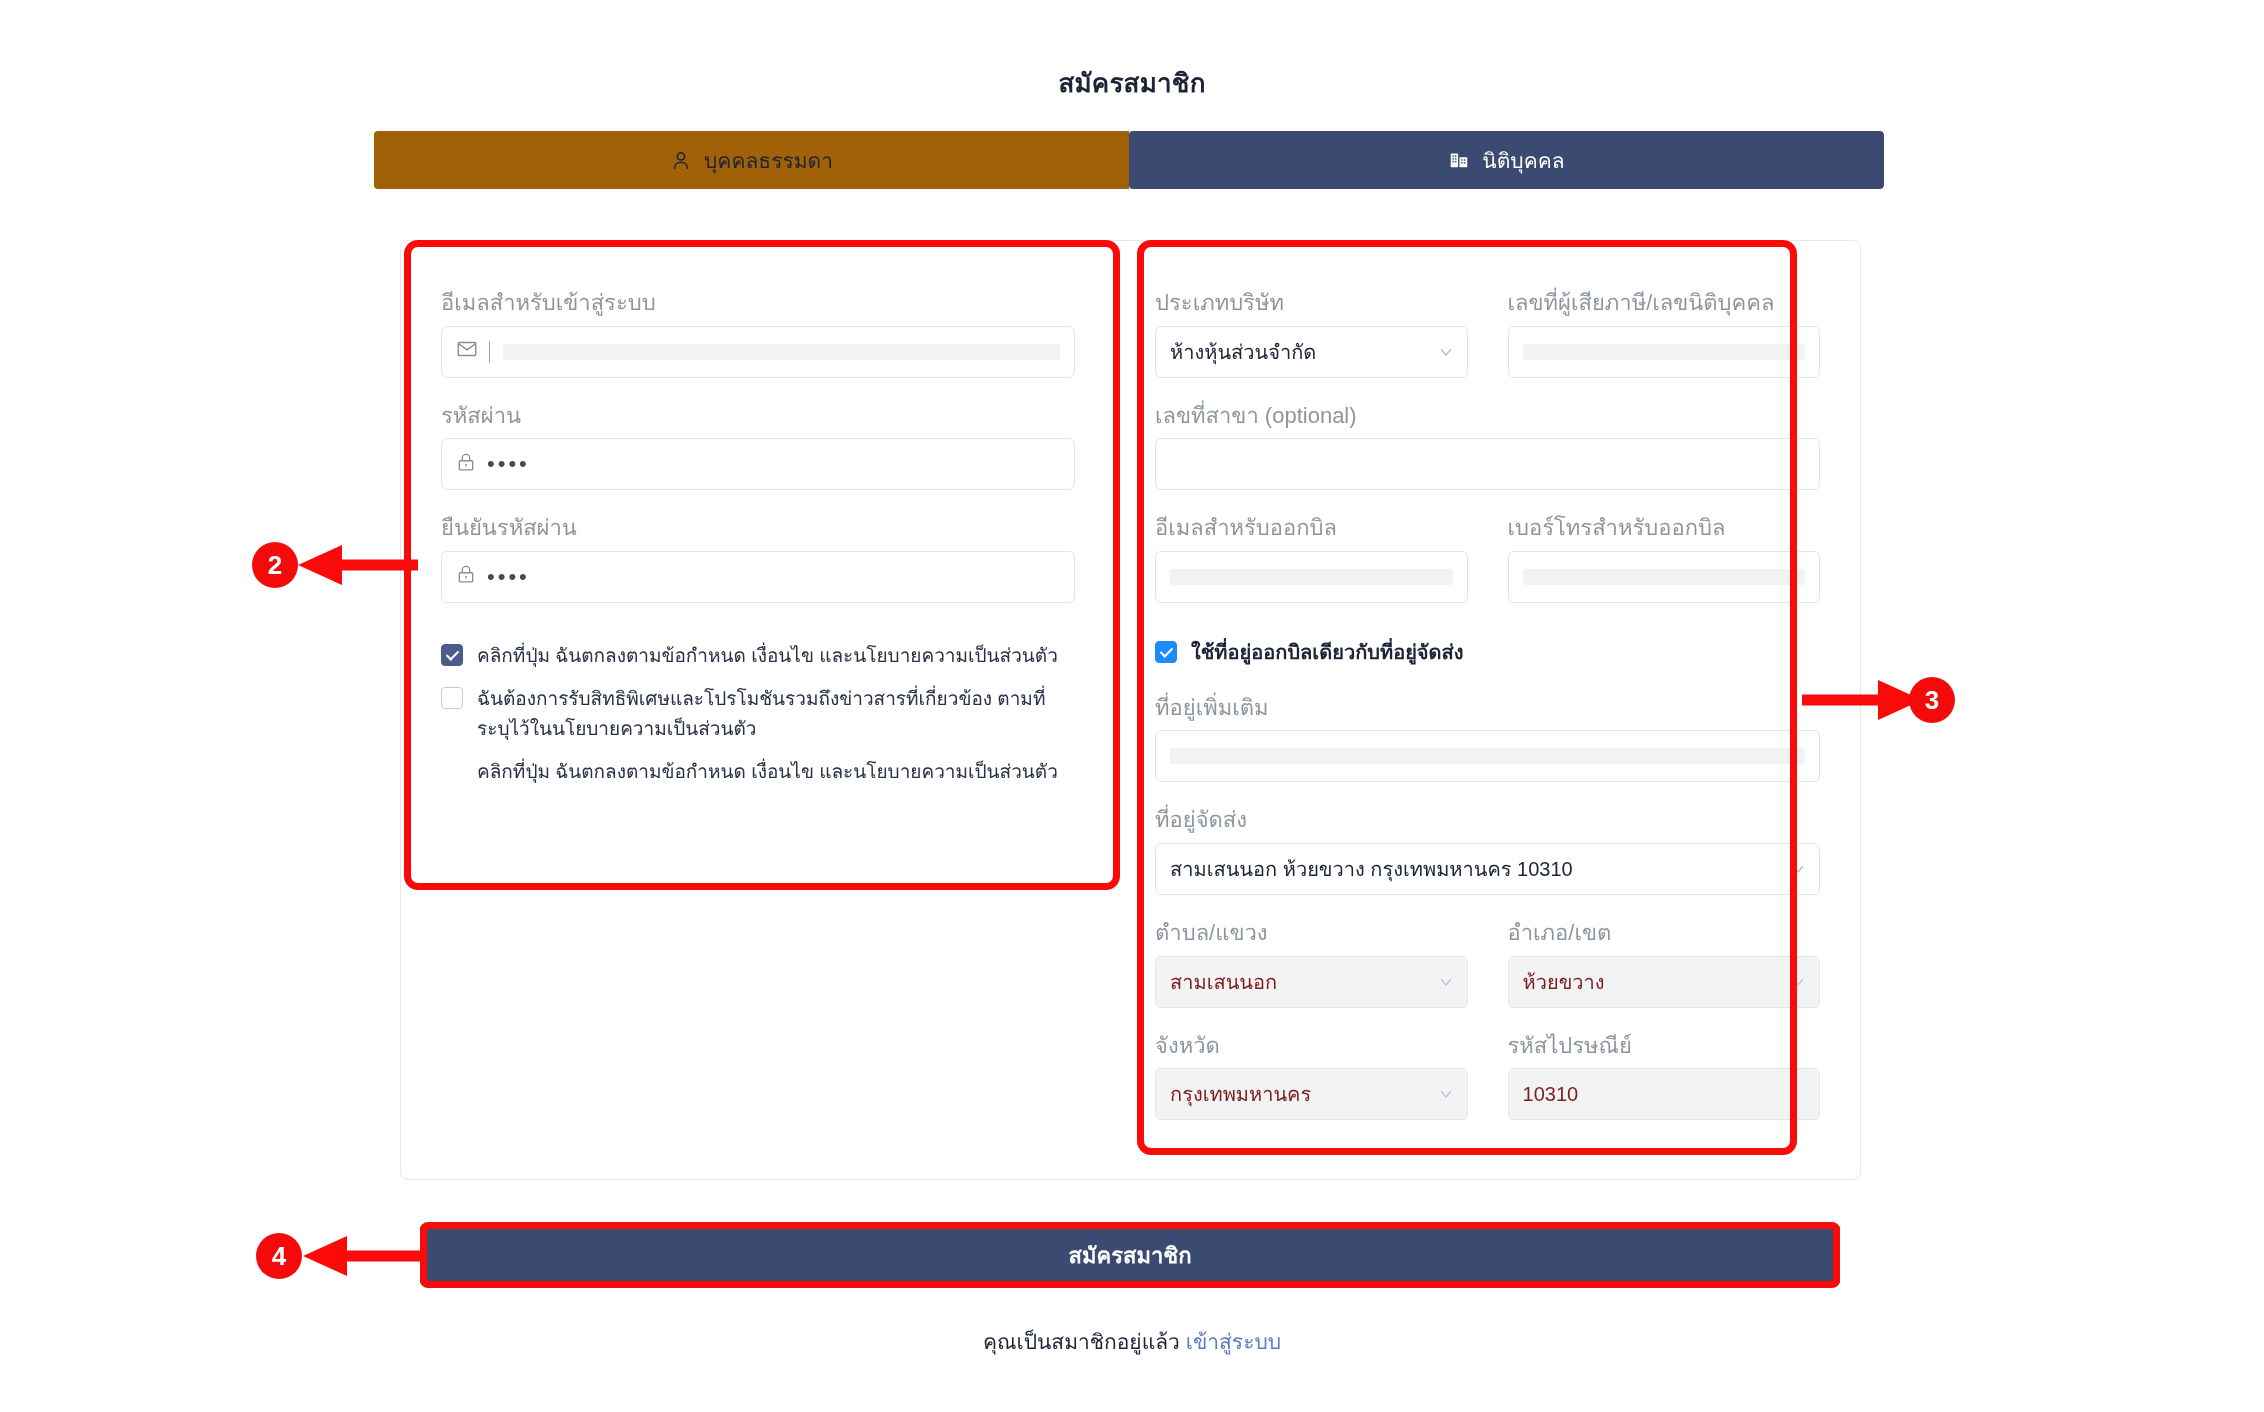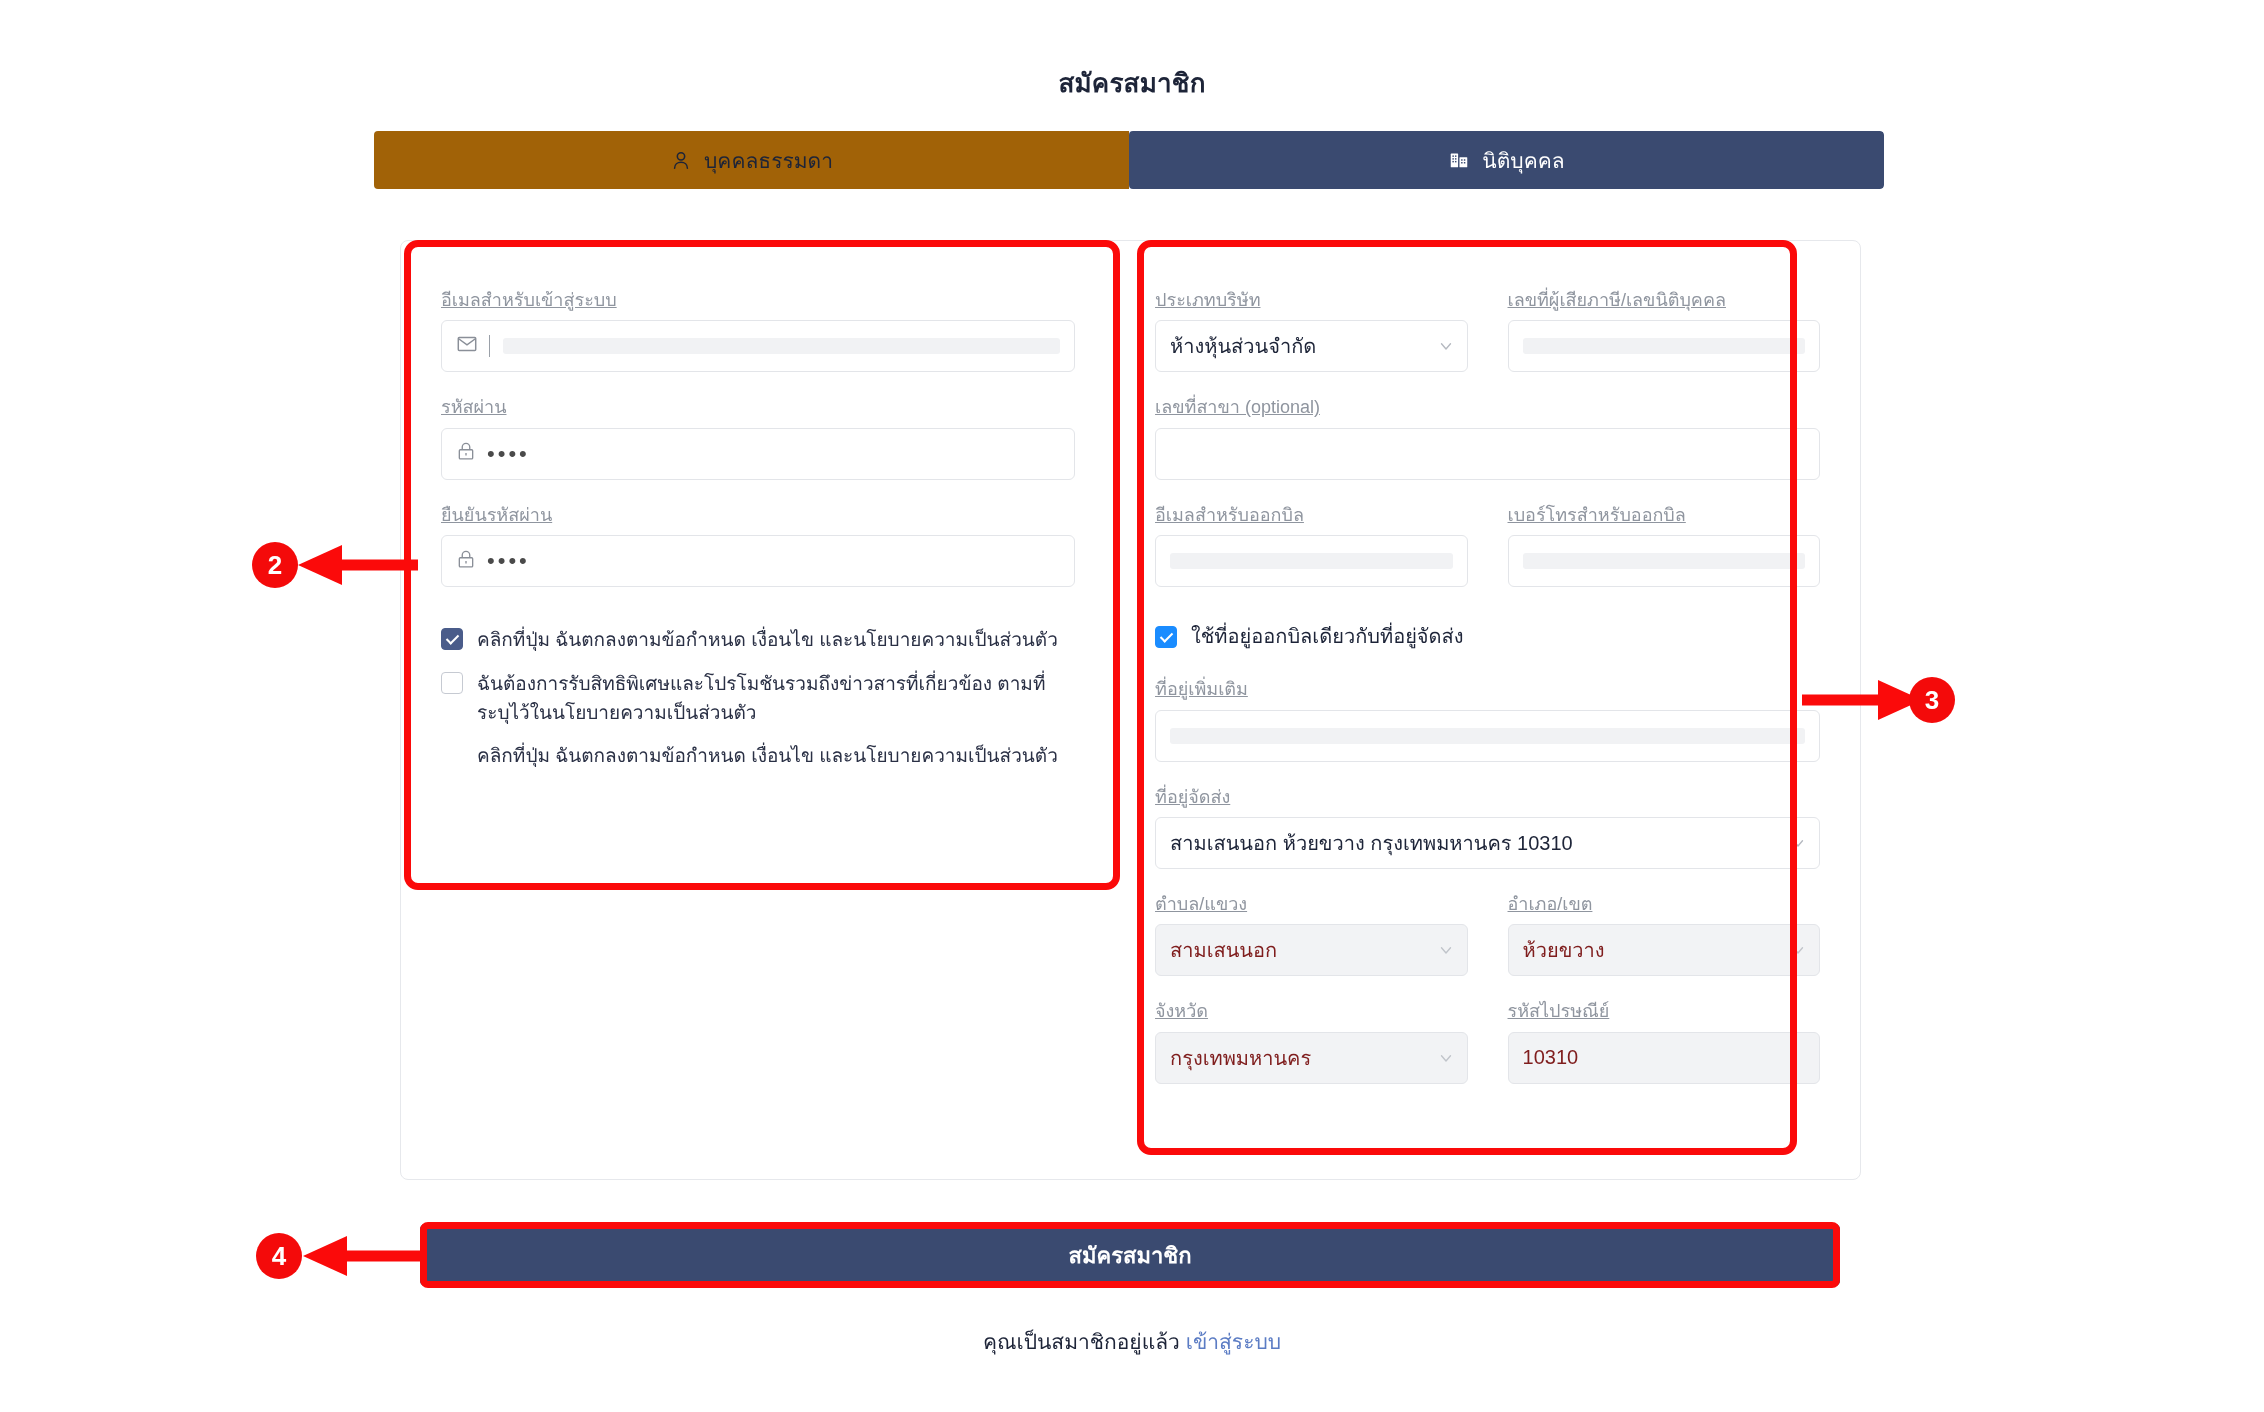--- a/index.html
+++ b/index.html
@@ -52,21 +52,21 @@
   .card-inner {
     display:flex; gap:0; padding:0;
     height:100%;
   }
   .col-left  { width:715px; padding:48px 40px 0 40px; }
   .col-right { width:746px; padding:48px 40px 0 40px; }
 
   
   .field { margin-bottom:24px; }
   .flabel {
-    font-size:18px; color:#8f959f; margin-bottom:8px; line-height:1.3;text-decoration:underline;
+    font-size:22px; color:#8f959f; margin-bottom:8px; line-height:1.3;
   }
   .fbox {
     height:52px; border:1px solid #e3e5e9; border-radius:6px;
     background:#ffffff;
     display:flex; align-items:center; padding:0 14px; gap:11px;
     font-size:20px; color:#1d2438;
   }
   .fbox.disabled { background:#f2f3f5; border-color:#e3e5e9; color:#9aa0a8; }
   .fbox.select { justify-content:space-between; padding-right:12px; }
   .fbox .val { font-size:20px; color:#1d2438; white-space:nowrap; overflow:hidden; }
@@ -95,21 +95,21 @@
   .cbox.checked-blue { background:#1a8cff; border-color:#1a8cff; }
   .cbox.checked-navy::after, .cbox.checked-blue::after {
     content:""; position:absolute; left:7px; top:3px;
     width:5px; height:10px; border:solid #fff;
     border-width:0 2.5px 2.5px 0; transform:rotate(45deg);
   }
   .cbtext { font-size:19px; line-height:1.55; color:#2a3045; }
   .note { font-size:19px; line-height:1.55; color:#2a3045; margin:10px 0 0 36px; }
   .cbrow.inline-bill { align-items:center; margin:10px 0 26px 0; }
   .cbrow.inline-bill .cbox { margin-top:0; }
-  .cbrow.inline-bill .cbtext { font-size:20px; font-weight:normal; color:#1d2438; }
+  .cbrow.inline-bill .cbtext { font-size:20px; font-weight:bold; color:#1d2438; }
 
   
   .submit {
     position:absolute; left:420px; top:1224px;
     width:1420px; height:62px;
     background:#3a4a70; color:#fff; border:none; border-radius:5px;
     font-size:22px; font-weight:bold; cursor:pointer;
     font-family:"Liberation Sans","DejaVu Sans",sans-serif;
   }
   .footer {

